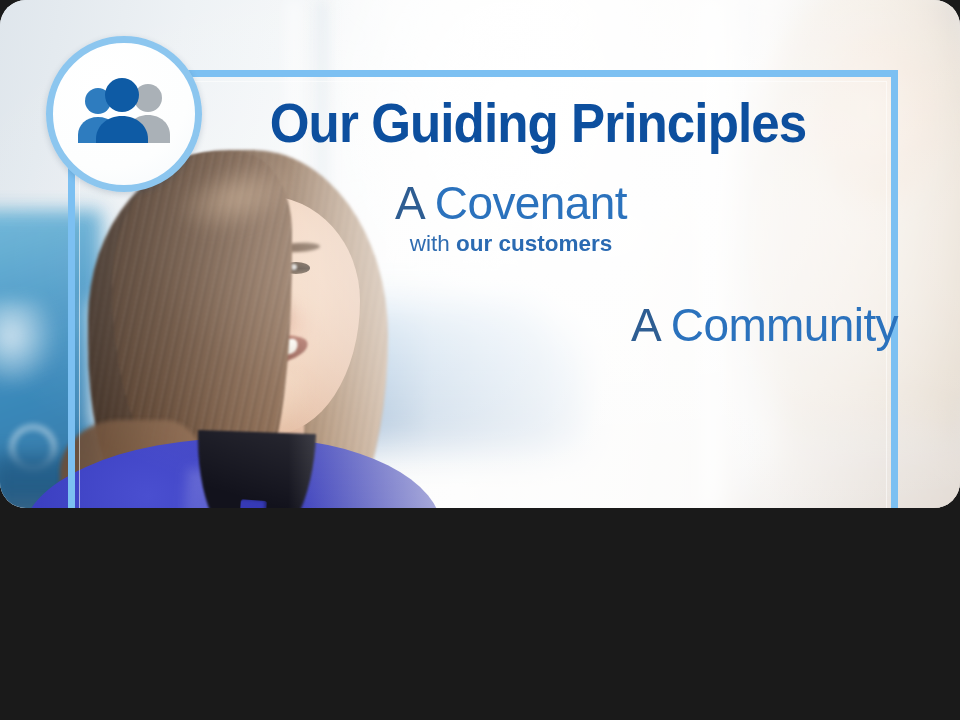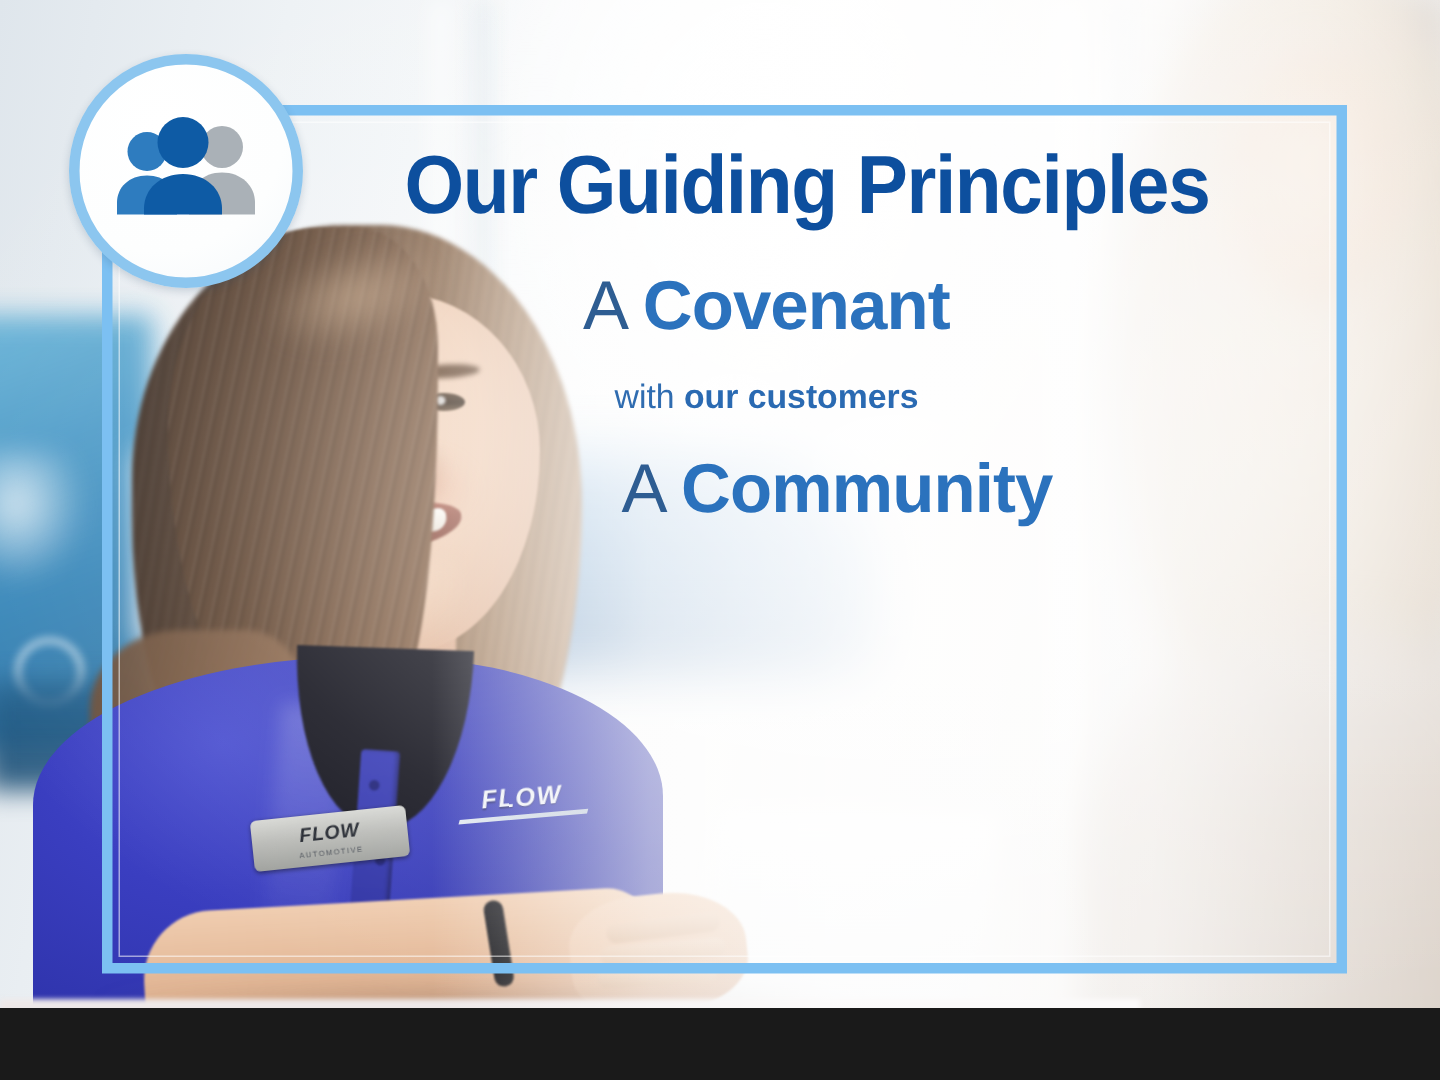--- a/index.html
+++ b/index.html
@@ -1,24 +1,25 @@
 <!DOCTYPE html>
 <html><head>
 <meta charset="utf-8">
 <title>Our Guiding Principles</title>
 <style>
   html,body{margin:0;padding:0;background:#1a1a1a;}
   *{box-sizing:border-box;}
 
   #stage{
     position:relative;
-    width:960px;height:672px;
+    width:960px;height:508px;
     overflow:hidden;
     font-family:"Liberation Sans","DejaVu Sans",sans-serif;
     background:#e9edf1;
+    border-radius:26px;
   }
 
   
   .photo{position:absolute;inset:0;overflow:hidden;}
 
   
   .room{
     position:absolute;inset:0;
     background:
       linear-gradient(100deg,#dfe6ec 0%,#eef2f5 18%,#f7f9fa 34%,#fbfbfa 52%,#f3f1ee 70%,#e8e4e0 86%,#ded9d5 100%);
@@ -338,29 +339,29 @@
     letter-spacing:-1px;
     transform:scaleX(.93);transform-origin:50% 50%;
     white-space:nowrap;
   }
 
   .principle{position:absolute;width:100%;}
   .p-head{
     font-size:46px;line-height:1.02;letter-spacing:-.6px;white-space:nowrap;
   }
   .p-head .art{font-weight:normal;color:#2e5d92;}
-  .p-head .word{font-weight:bold;color:#2b72bd;}
+  .p-head .word{font-weight:normal;color:#2b72bd;}
   .p-sub{
     font-size:22.5px;line-height:1.34;color:#2f6cb0;font-weight:normal;
   }
   .p-sub b{font-weight:bold;color:#2a6ab2;}
 
   .p1{left:0;top:110px;text-align:center;padding-left:56px;}
-  .p1 .p-sub{margin-top:23px;}
-  .p2{left:0;top:232px;text-align:center;padding-left:150px;}
+  .p1 .p-sub{margin-top:2px;}
+  .p2{left:0;top:232px;text-align:right;padding-left:150px;}
   .p2 .p-sub{margin-top:10px;}
   .p3{left:0;top:382px;text-align:center;padding-left:230px;}
   .p3 .p-sub{margin-top:10px;}
 </style>
 </head>
 <body>
 
 <div id="stage">
 
   <div class="photo">

